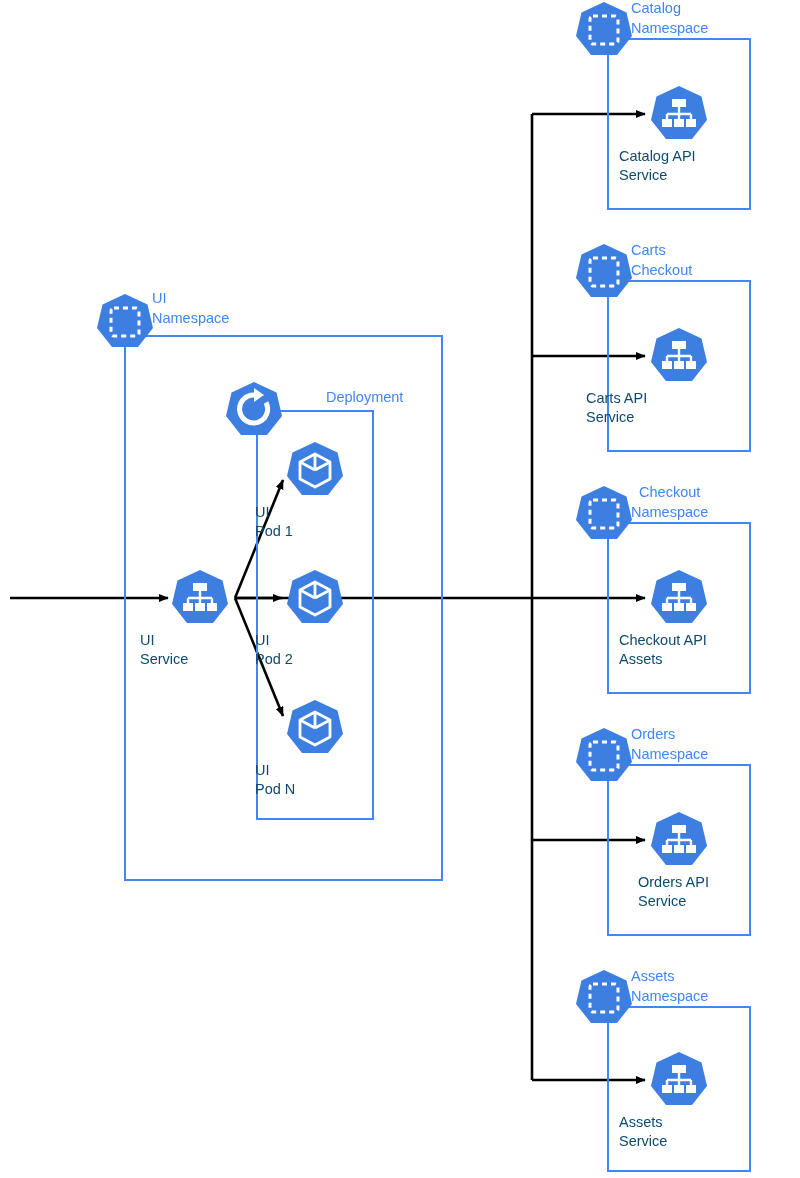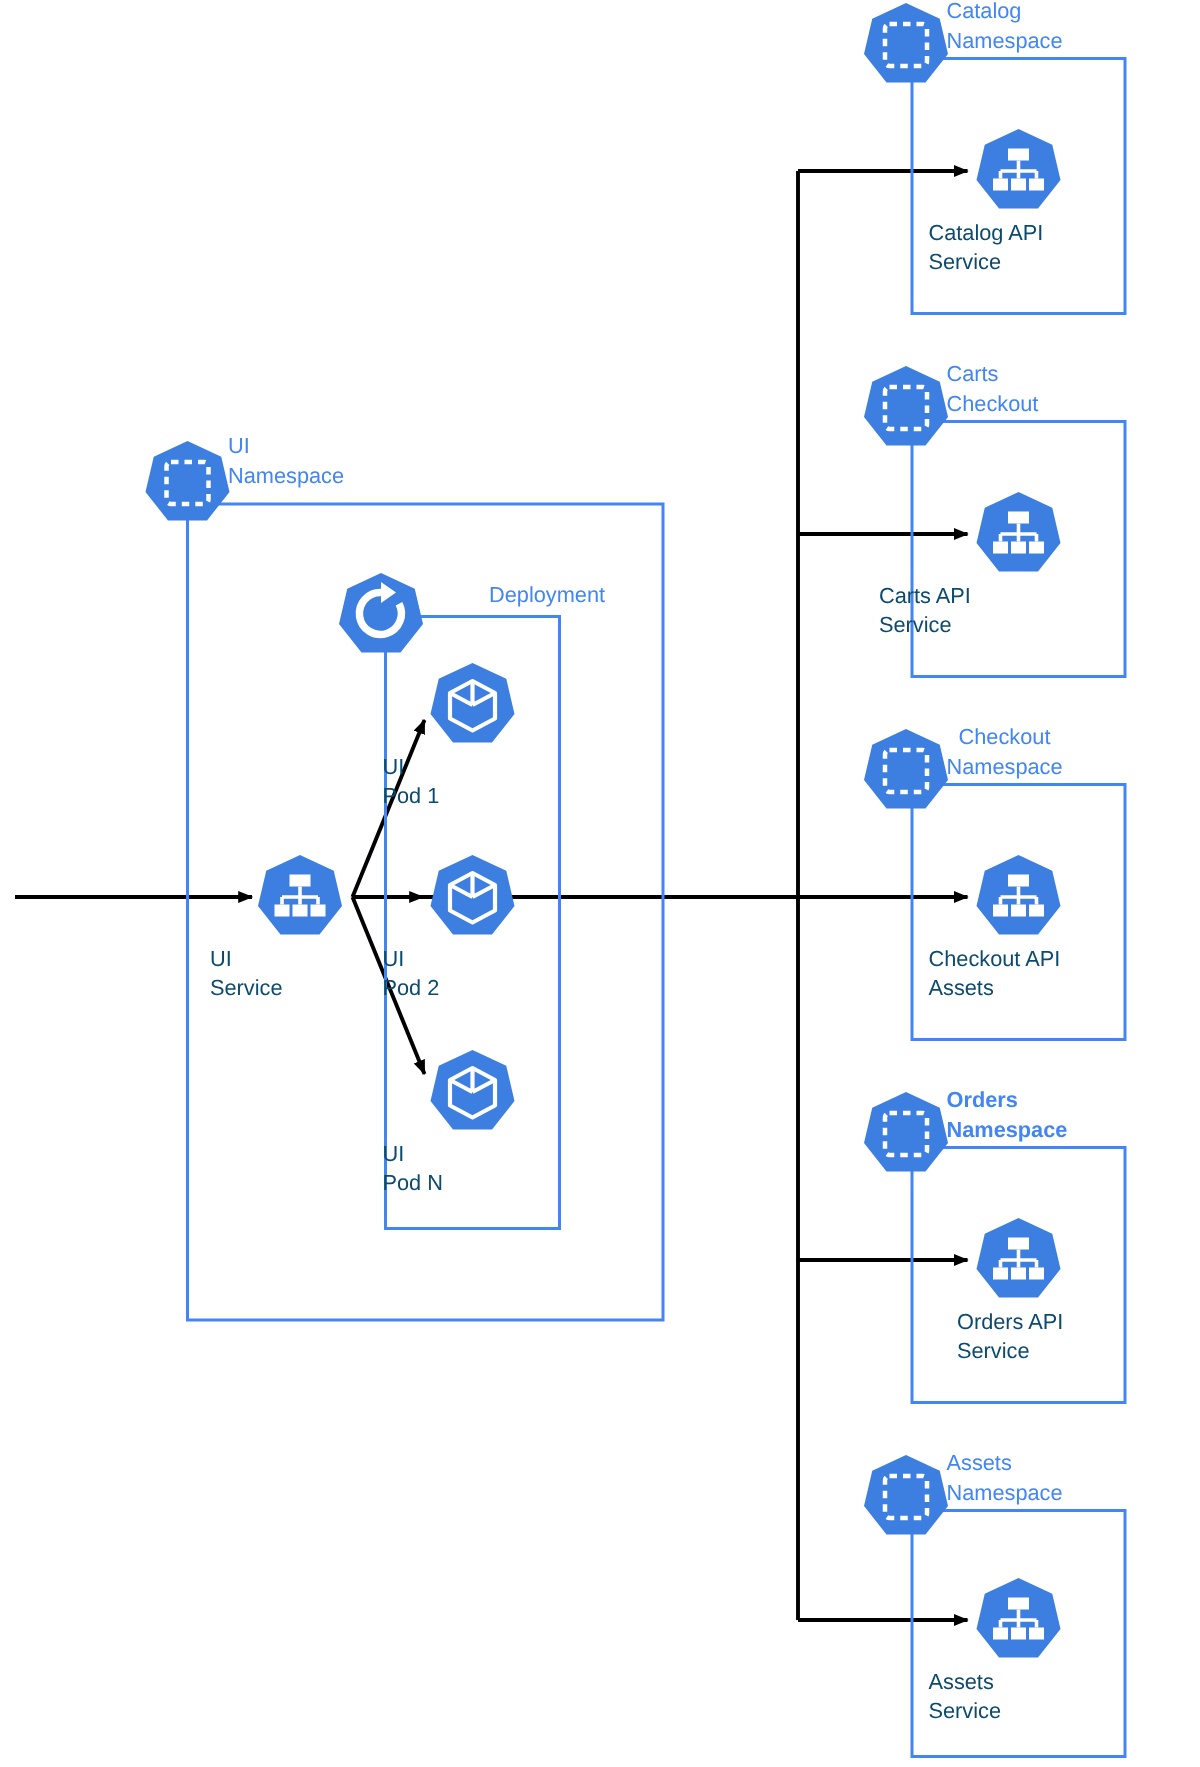--- a/index.html
+++ b/index.html
@@ -242,21 +242,21 @@
   <div class="node-label" style="left:619px; top:631px; width:120px;">Checkout API
 Assets</div>
 
   <div class="ns-box" style="left:607px; top:764px; width:144px; height:172px;"></div>
   <div class="k8s-node" style="left:574px; top:726px;">
     <svg viewBox="0 0 60 60">
       <polygon points="30,2 52.5,12.5 58,36 43,55 17,55 2,36 7.5,12.5" fill="#3d7fe0"></polygon>
       <rect x="16" y="16" width="28" height="28" rx="3" fill="none" stroke="#ffffff" stroke-width="3" stroke-dasharray="5,4"></rect>
     </svg>
   </div>
-  <div class="blue-label" style="left:631px; top:724px;font-weight:bold;">Orders
+  <div class="blue-label" style="left:631px; top:724px;">Orders
 Namespace</div>
   <div class="k8s-node" style="left:649px; top:810px;">
     <svg viewBox="0 0 60 60">
       <polygon points="30,2 52.5,12.5 58,36 43,55 17,55 2,36 7.5,12.5" fill="#3d7fe0"></polygon>
       <rect x="23" y="15" width="14" height="8" fill="#ffffff"></rect>
       <rect x="13" y="35" width="10" height="8" fill="#ffffff"></rect>
       <rect x="25" y="35" width="10" height="8" fill="#ffffff"></rect>
       <rect x="37" y="35" width="10" height="8" fill="#ffffff"></rect>
       <path d="M30 23 L30 30 M18 30 L42 30 M18 30 L18 35 M30 30 L30 35 M42 30 L42 35" stroke="#ffffff" stroke-width="2.4" fill="none"></path>
     </svg>

